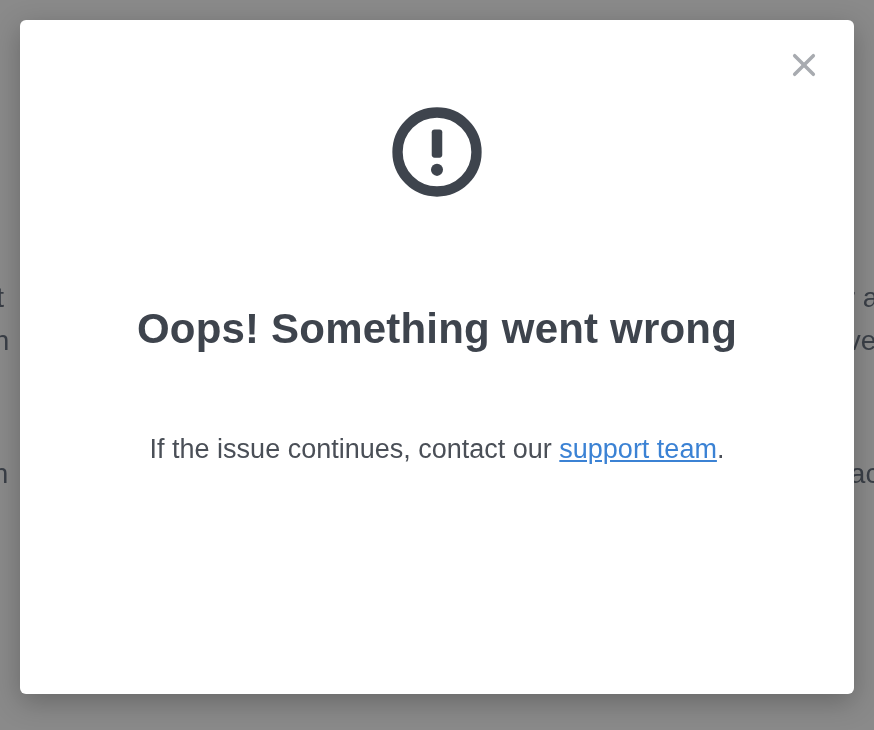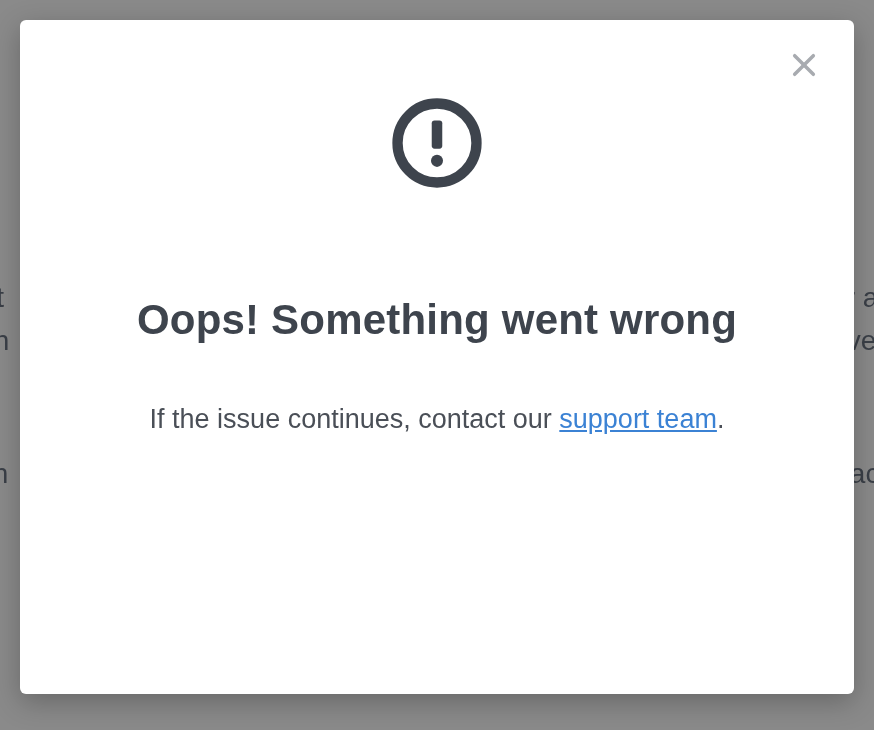--- a/index.html
+++ b/index.html
@@ -72,21 +72,21 @@
     .modal {
       position: absolute;
       top: 20px;
       left: 20px;
       right: 20px;
       bottom: 36px;
       background: #ffffff;
       border-radius: 6px;
       box-shadow: 0 8px 28px rgba(0,0,0,0.25);
       text-align: center;
-      padding: 24px 55px 40px 55px;
+      padding: 33px 55px 40px 55px;
     }
 
     .close-button {
       position: absolute;
       top: 26px;
       right: 30px;
       width: 40px;
       height: 40px;
       background: none;
       border: none;
@@ -116,21 +116,21 @@
 
     .modal-heading {
       margin-top: 106px;
       font-size: 42px;
       font-weight: 700;
       color: #3e444d;
       letter-spacing: 0.2px;
     }
 
     .modal-body {
-      margin-top: 55px;
+      margin-top: 76px;
       font-size: 27px;
       color: #4a4f57;
       line-height: 1.5;
     }
 
     .modal-body p {
       margin-bottom: 30px;
     }
 
     .support-link {

